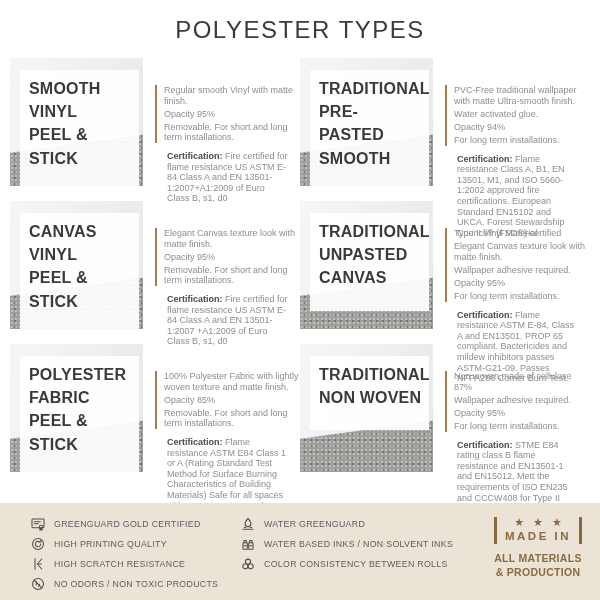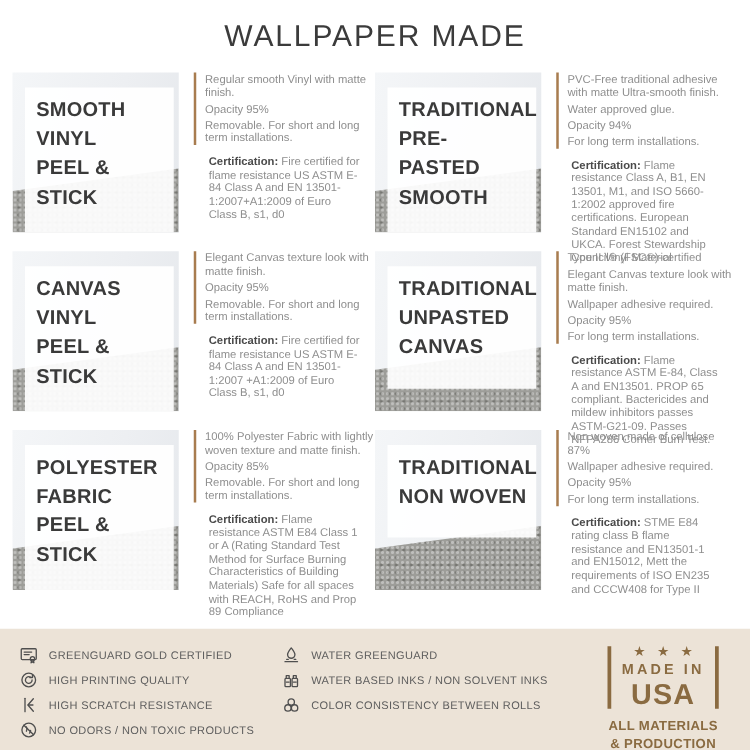--- a/index.html
+++ b/index.html
@@ -36,28 +36,28 @@
     background-size:4px 4px,6px 6px;background-position:0 0,2px 3px;
   }
   .label{
     position:absolute;top:12px;left:10px;max-width:calc(100% - 14px);
     background:rgba(255,255,255,.93);
     padding:7px 7px 21px 9px;
     font-size:16px;font-weight:600;letter-spacing:.2px;color:var(--label);
     line-height:1.45;white-space:pre-line;
   }
   .text{margin-left:12px;width:145px;color:var(--body);font-size:9px;line-height:1.18;}
-  .desc{border-left:2px solid var(--accent);padding-left:7px;}
+  .desc{border-left:2px solid var(--accent);padding-left:7px;margin-top:27px;}
   .desc p{margin:0 0 2.5px;}
   .desc p:last-child{margin-bottom:0;}
   .cert{margin:8px 12px 0;}
   .cert b{color:var(--cert);font-weight:700;}
   footer{
     margin-top:auto;height:97px;flex:0 0 97px;background:var(--footer-bg);
-    display:flex;align-items:flex-start;padding:13px 12px 0 15px;
+    display:flex;align-items:flex-start;padding:13px 12px 0 30px;
   }
   .fcol{display:flex;flex-direction:column;gap:5px;}
   .fcol.left{width:210px;}
   .fcol.mid{width:248px;}
   .feature{display:flex;align-items:center;gap:8px;height:15px;}
   .ficon{width:16px;height:16px;flex:0 0 16px;display:inline-flex;}
   .ficon svg{width:100%;height:100%;stroke:#4f4f4f;fill:none;stroke-width:1.6;stroke-linecap:round;stroke-linejoin:round;}
   .flabel{font-size:8.8px;letter-spacing:.3px;color:var(--foot-text);white-space:nowrap;}
   .badge-col{flex:1;display:flex;flex-direction:column;align-items:center;padding-top:1px;color:var(--brown);}
   .badge-box{
@@ -65,21 +65,21 @@
     padding:0 8px;text-align:center;line-height:1;
   }
   .stars{font-size:11px;letter-spacing:3px;padding-left:3px;}
   .made-in{font-size:11.5px;font-weight:700;letter-spacing:2.5px;margin:3px 0 1px;text-align:center;}
   .usa{font-size:23px;font-weight:800;letter-spacing:1px;}
   .badge-sub{margin-top:7px;text-align:center;font-weight:700;font-size:10.5px;line-height:1.35;letter-spacing:.3px;}
 </style>
 </head>
 <body>
 
-<h1>WALLPAPER MADE</h1>
+<h1>POLYESTER TYPES</h1>
 
 <div class="grid">
   <section class="section">
     <figure class="photo">
       <div class="floor"></div>
       <figcaption class="label">SMOOTH VINYL
 PEEL &amp; STICK</figcaption>
     </figure>
     <div class="text">
       <div class="desc">
@@ -92,22 +92,22 @@
   </section>
 
   <section class="section">
     <figure class="photo">
       <div class="floor"></div>
       <figcaption class="label">TRADITIONAL
 PRE-PASTED SMOOTH</figcaption>
     </figure>
     <div class="text">
       <div class="desc">
-          <p>PVC-Free traditional adhesive with matte Ultra-smooth finish.</p>
-          <p>Water approved glue.</p>
+          <p>PVC-Free traditional wallpaper with matte Ultra-smooth finish.</p>
+          <p>Water activated glue.</p>
           <p>Opacity 94%</p>
           <p>For long term installations.</p>
         </div>
       <p class="cert"><b>Certification:</b><span> Flame resistance Class A, B1, EN 13501, M1, and ISO 5660-1:2002 approved fire certifications. European Standard EN15102 and UKCA. Forest Stewardship Council® (FSC®)-certified</span></p>
     </div>
   </section>
 
   <section class="section">
     <figure class="photo">
       <div class="floor"></div>
@@ -255,20 +255,19 @@
             <circle cx="16" cy="15.5" r="3.8"></circle>
           </svg>
         </span>
     <span class="flabel">COLOR CONSISTENCY BETWEEN ROLLS</span>
   </div>
 </div>
   <div class="badge-col">
     <div class="badge-box">
       <div class="stars">★ ★ ★</div>
       <div class="made-in">MADE IN</div>
-      <div class="usa">USA</div>
     </div>
     <div class="badge-sub">
       <div>ALL MATERIALS</div>
       <div>&amp; PRODUCTION</div>
     </div>
   </div>
 </footer>
 
 </body></html>

